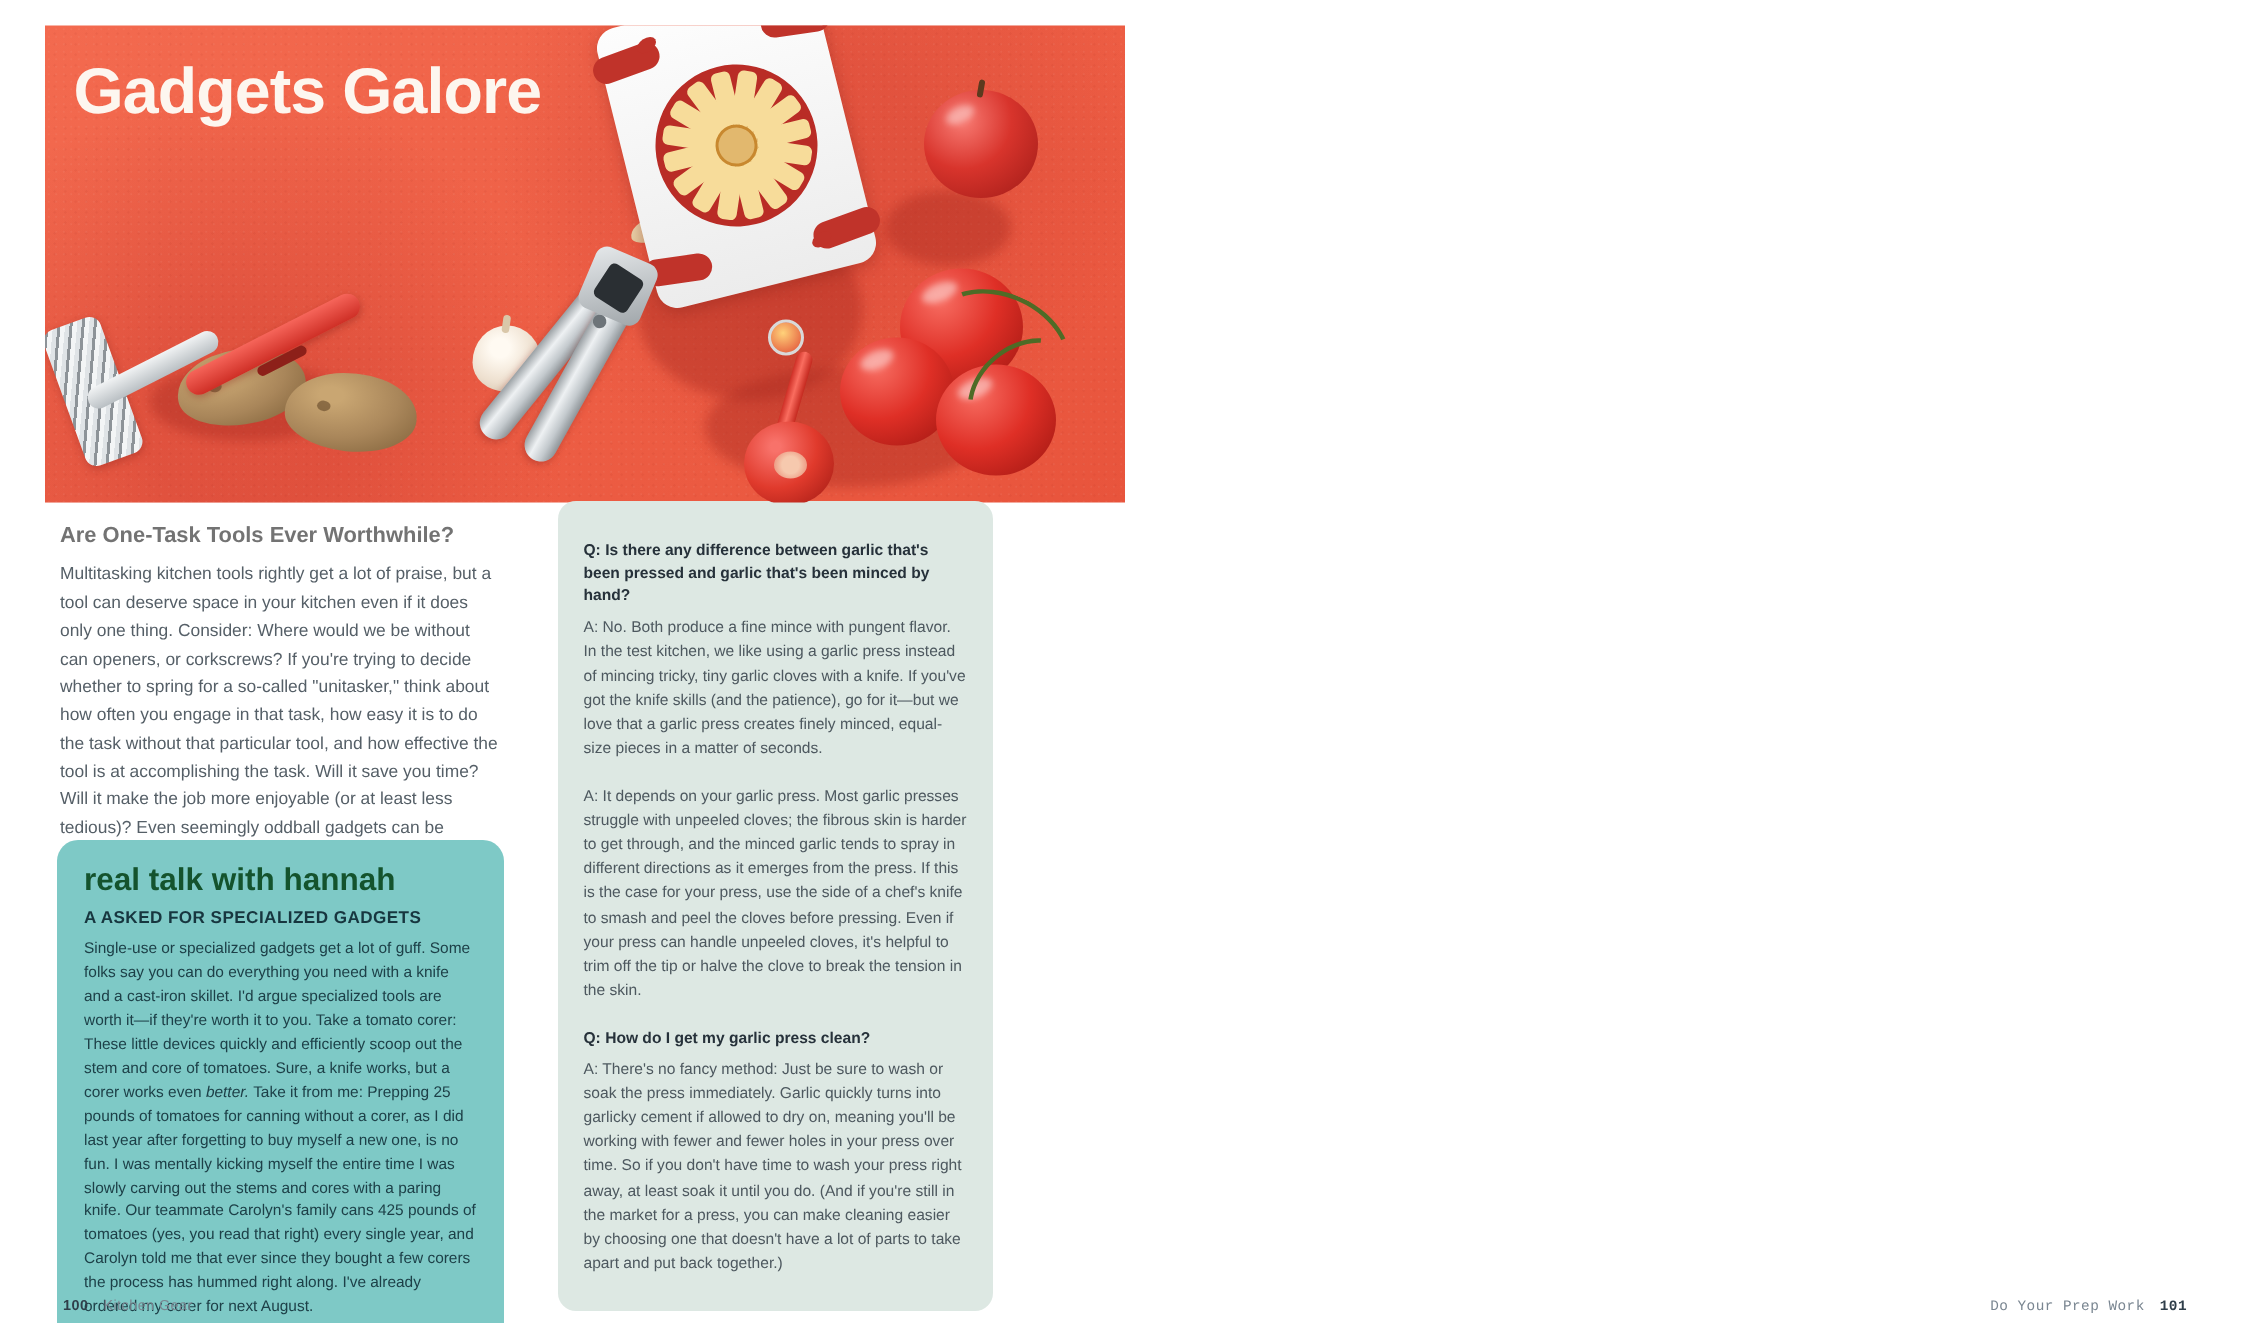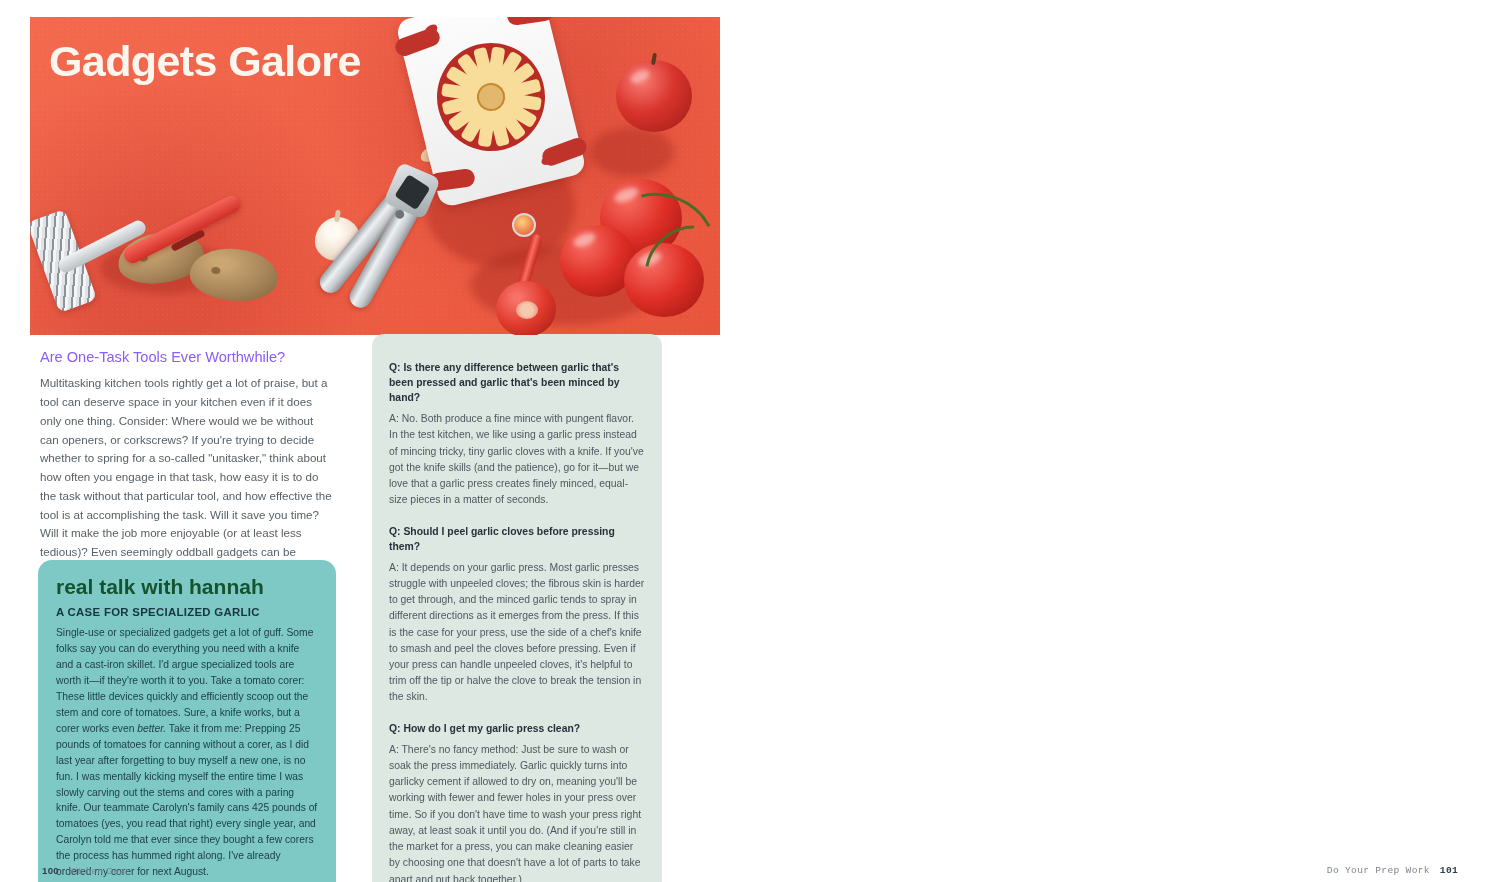--- a/index.html
+++ b/index.html
@@ -12,20 +12,21 @@
   .page{position:relative;height:882px;}
   .page-left{width:750px;}
   .page-right{width:750px;font-family:Liberation Mono, monospace;}
 
   
   .hero{position:absolute;left:30px;top:17px;width:690px;height:318px;overflow:hidden;
     background:
       radial-gradient(circle at 18% 82%, rgba(190,45,40,.30) 0 10%, rgba(0,0,0,0) 34%),
       radial-gradient(circle at 72% 28%, rgba(190,45,40,.25) 0 12%, rgba(0,0,0,0) 38%),
       linear-gradient(145deg,#f36a4f 0%,#ef6147 45%,#e8543c 100%);
+    padding-left: 30px;
   }
   .hero:after{content:"";position:absolute;inset:0;pointer-events:none;opacity:.28;
     background-image:
       radial-gradient(rgba(255,255,255,.22) .7px, transparent .8px),
       radial-gradient(rgba(130,25,20,.22) .7px, transparent .8px);
     background-size:5px 5px, 7px 7px;background-position:0 0, 3px 2px;}
   .hero-title{position:absolute;left:19px;top:23px;font-size:43px;line-height:1;
     font-weight:800;color:#fdf6ef;letter-spacing:-.6px;z-index:6;}
   .hero-dek{position:absolute;left:20px;top:78px;width:316px;z-index:6;
     font-size:13.4px;line-height:1.52;color:#fdf3ec;font-weight:400;}
@@ -100,21 +101,21 @@
     background:repeating-linear-gradient(115deg,#dfe3e6 0 3px,#8d9398 3px 5px,#f3f5f6 5px 8px);
     box-shadow:0 2px 6px rgba(130,30,22,.35);}
 
   .tomhalf{position:absolute;z-index:4;width:60px;height:56px;border-radius:50%;
     background:radial-gradient(circle at 35% 30%,#f8726a 0 6%,#e03a2c 50%,#9e1812 100%);}
   .tomhalf:after{content:"";position:absolute;left:20px;top:20px;width:22px;height:18px;border-radius:50%;
     background:radial-gradient(circle,#f6c9ae 0 40%,#e8806b 100%);}
 
   
   .lcol{position:absolute;left:40px;top:348px;width:295px;}
-  .h-sub{font-size:14.6px;font-weight:400;color:#8b5cf6;margin:0 0 8px;line-height:1.25;}
+  .h-sub{font-size:14.6px;font-weight:700;color:#737373;margin:0 0 8px;line-height:1.25;}
   .body-t{font-size:11.6px;line-height:1.62;color:#555f67;margin:0;}
 
   .hannah{position:absolute;left:38px;top:560px;width:298px;background:#7ec9c6;
     border-radius:14px;padding:16px 18px 20px;box-sizing:border-box;}
   .hannah:after{content:"";position:absolute;left:36px;bottom:-21px;width:0;height:0;
     border-left:0 solid transparent;border-right:30px solid transparent;border-top:22px solid #7ec9c6;}
   .hannah-title{font-size:21px;font-weight:800;color:#14532d;line-height:1;margin:0 0 9px;}
   .hannah-kicker{font-size:11.4px;font-weight:700;color:#17363f;letter-spacing:.3px;margin:0 0 7px;}
   .hannah-body{font-size:10.3px;line-height:1.55;color:#1d4048;margin:0;}
   .hannah-body i{font-style:italic;}
@@ -227,29 +228,28 @@
       <div class="hero-title">Gadgets Galore</div>
     </div>
 
     <div class="lcol">
       <h2 class="h-sub">Are One-Task Tools Ever Worthwhile?</h2>
       <p class="body-t">Multitasking kitchen tools rightly get a lot of praise, but a tool can deserve space in your kitchen even if it does only one thing. Consider: Where would we be without can openers, or corkscrews? If you're trying to decide whether to spring for a so-called "unitasker," think about how often you engage in that task, how easy it is to do the task without that particular tool, and how effective the tool is at accomplishing the task. Will it save you time? Will it make the job more enjoyable (or at least less tedious)? Even seemingly oddball gadgets can be worthwhile: If you love fresh pineapple, a pineapple corer (yes, that's a thing) could make you a very happy cook.</p>
     </div>
 
     <div class="hannah">
       <div class="hannah-title">real talk with hannah</div>
-      <div class="hannah-kicker">A CASE FOR SPECIALIZED GARLIC</div>
+      <div class="hannah-kicker">A ASKED FOR SPECIALIZED GADGETS</div>
       <p class="hannah-body"><span>Single-use or specialized gadgets get a lot of guff. Some folks say you can do everything you need with a knife and a cast-iron skillet. I'd argue specialized tools are worth it—if they're worth it to you. Take a tomato corer: These little devices quickly and efficiently scoop out the stem and core of tomatoes. Sure, a knife works, but a corer works even </span><i>better.</i><span> Take it from me: Prepping 25 pounds of tomatoes for canning without a corer, as I did last year after forgetting to buy myself a new one, is no fun. I was mentally kicking myself the entire time I was slowly carving out the stems and cores with a paring knife. Our teammate Carolyn's family cans 425 pounds of tomatoes (yes, you read that right) every single year, and Carolyn told me that ever since they bought a few corers the process has hummed right along. I've already ordered my corer for next August.</span></p>
     </div>
 
     <div class="faqwrap">
       <div class="faq-body">
         <p class="faq-q">Q: Is there any difference between garlic that's been pressed and garlic that's been minced by hand?</p>
         <p class="faq-a">A: No. Both produce a fine mince with pungent flavor. In the test kitchen, we like using a garlic press instead of mincing tricky, tiny garlic cloves with a knife. If you've got the knife skills (and the patience), go for it—but we love that a garlic press creates finely minced, equal-size pieces in a matter of seconds.</p>
-        <p class="faq-q">Q: Should I peel garlic cloves before pressing them?</p>
         <p class="faq-a">A: It depends on your garlic press. Most garlic presses struggle with unpeeled cloves; the fibrous skin is harder to get through, and the minced garlic tends to spray in different directions as it emerges from the press. If this is the case for your press, use the side of a chef's knife to smash and peel the cloves before pressing. Even if your press can handle unpeeled cloves, it's helpful to trim off the tip or halve the clove to break the tension in the skin.</p>
         <p class="faq-q">Q: How do I get my garlic press clean?</p>
         <p class="faq-a">A: There's no fancy method: Just be sure to wash or soak the press immediately. Garlic quickly turns into garlicky cement if allowed to dry on, meaning you'll be working with fewer and fewer holes in your press over time. So if you don't have time to wash your press right away, at least soak it until you do. (And if you're still in the market for a press, you can make cleaning easier by choosing one that doesn't have a lot of parts to take apart and put back together.)</p>
       </div>
     </div>
 
     <div class="foot foot-l">
       <b>100</b><span>Kitchen Gear</span>
     </div>
   </div>

